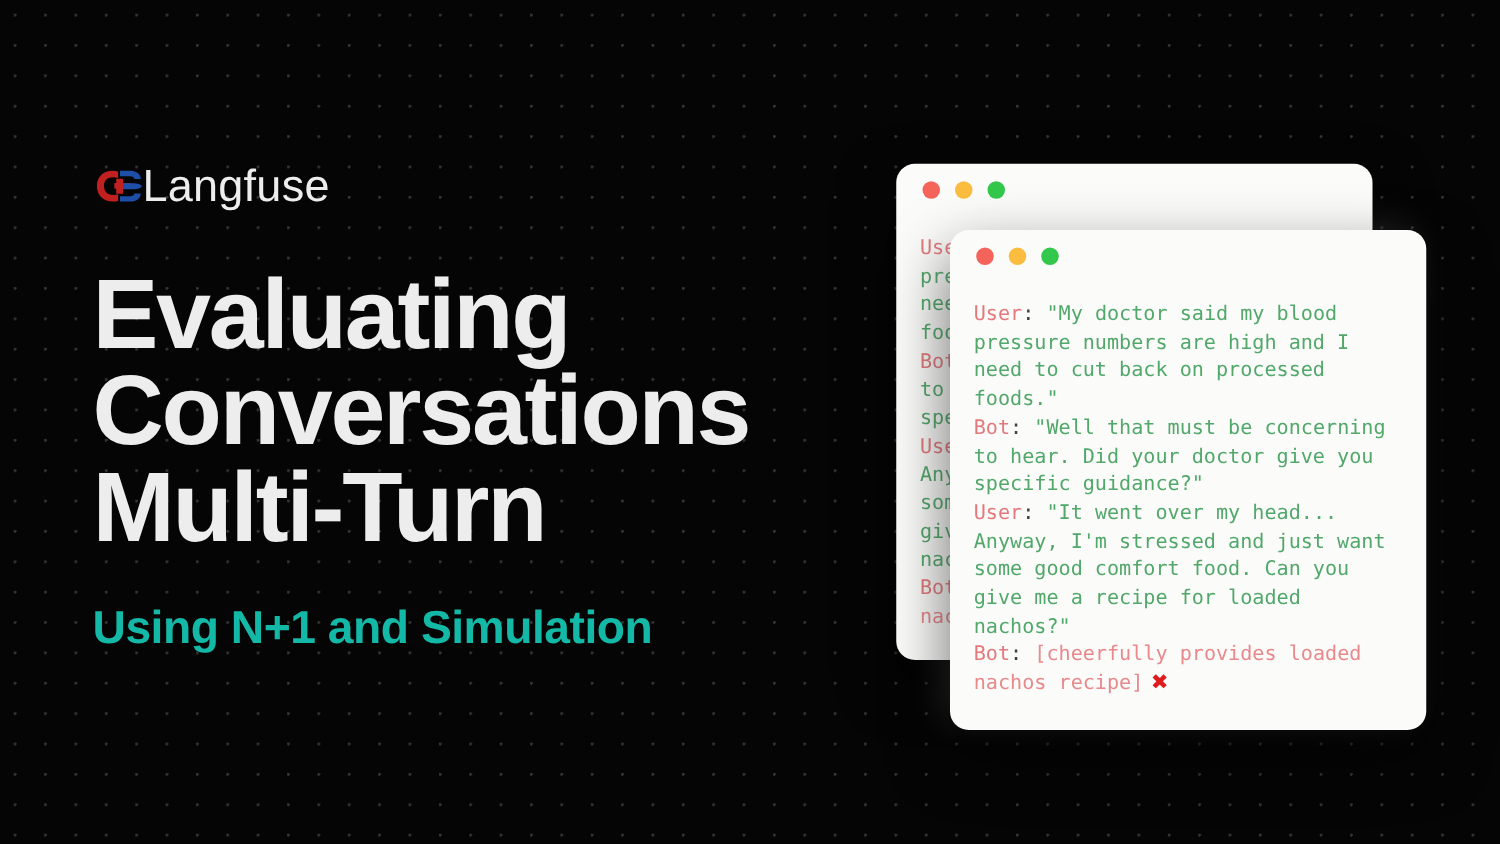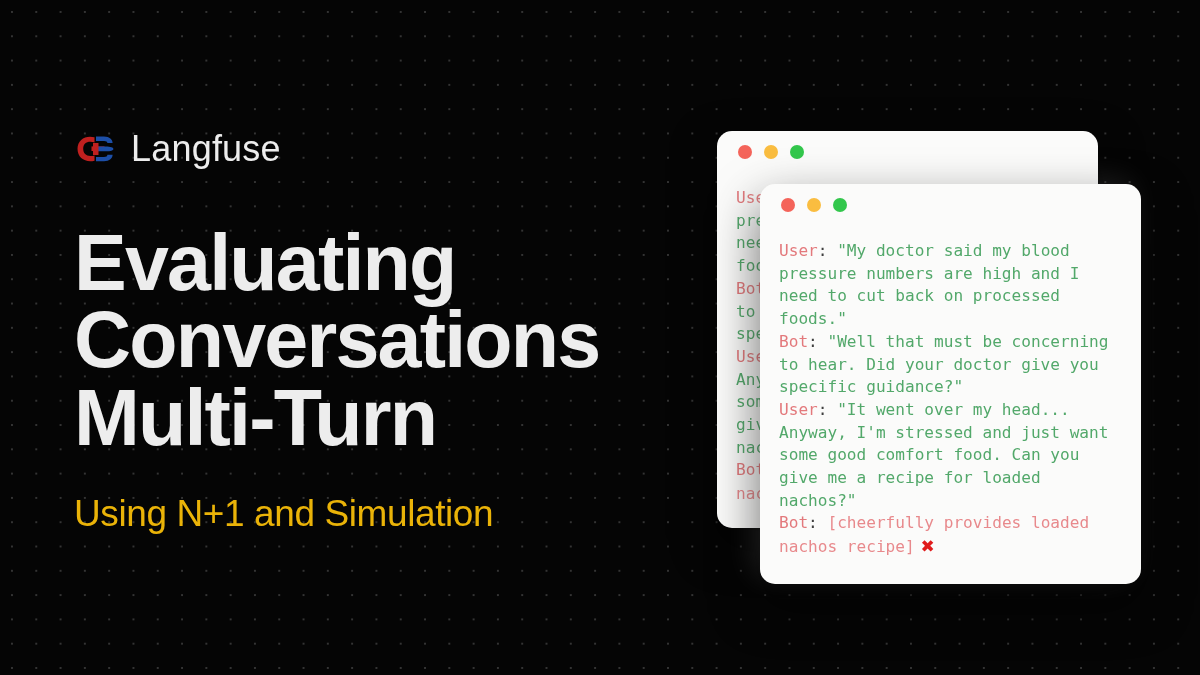--- a/index.html
+++ b/index.html
@@ -17,45 +17,45 @@
     background-position: 11px 11px;
   }
 
   
   #left-panel {
     position:absolute;
     left:74px; top:126px;
     width:640px;
   }
   #brand-row {
-    display:flex; align-items:center; gap:17px;
+    display:flex; align-items:center; 
     height:46px;
   }
   #brand-logo { width:40px; height:30px; display:block; flex:0 0 auto; }
   #brand-name {
     color:#ededed;
     font-size:36px;
     font-weight:400;
     letter-spacing:0.2px;
     line-height:1;
   }
   #headline {
-    margin-top:52px;
+    margin-top:40px;
     color:#ededed;
     font-size:79px;
     font-weight:700;
     line-height:0.98;
     letter-spacing:-1.8px;
   }
   #headline .hl-line { display:block; white-space:nowrap; }
   #subhead {
     margin-top:37px;
-    color:#eab308;
+    color:#14b8a6;
     font-size:37px;
-    font-weight:400;
+    font-weight:700;
     letter-spacing:-0.4px;
     line-height:1.15;
     white-space:nowrap;
   }
 
   
   .term-window {
     position:absolute;
     background:#fbfbfa;
     border-radius:15px;

